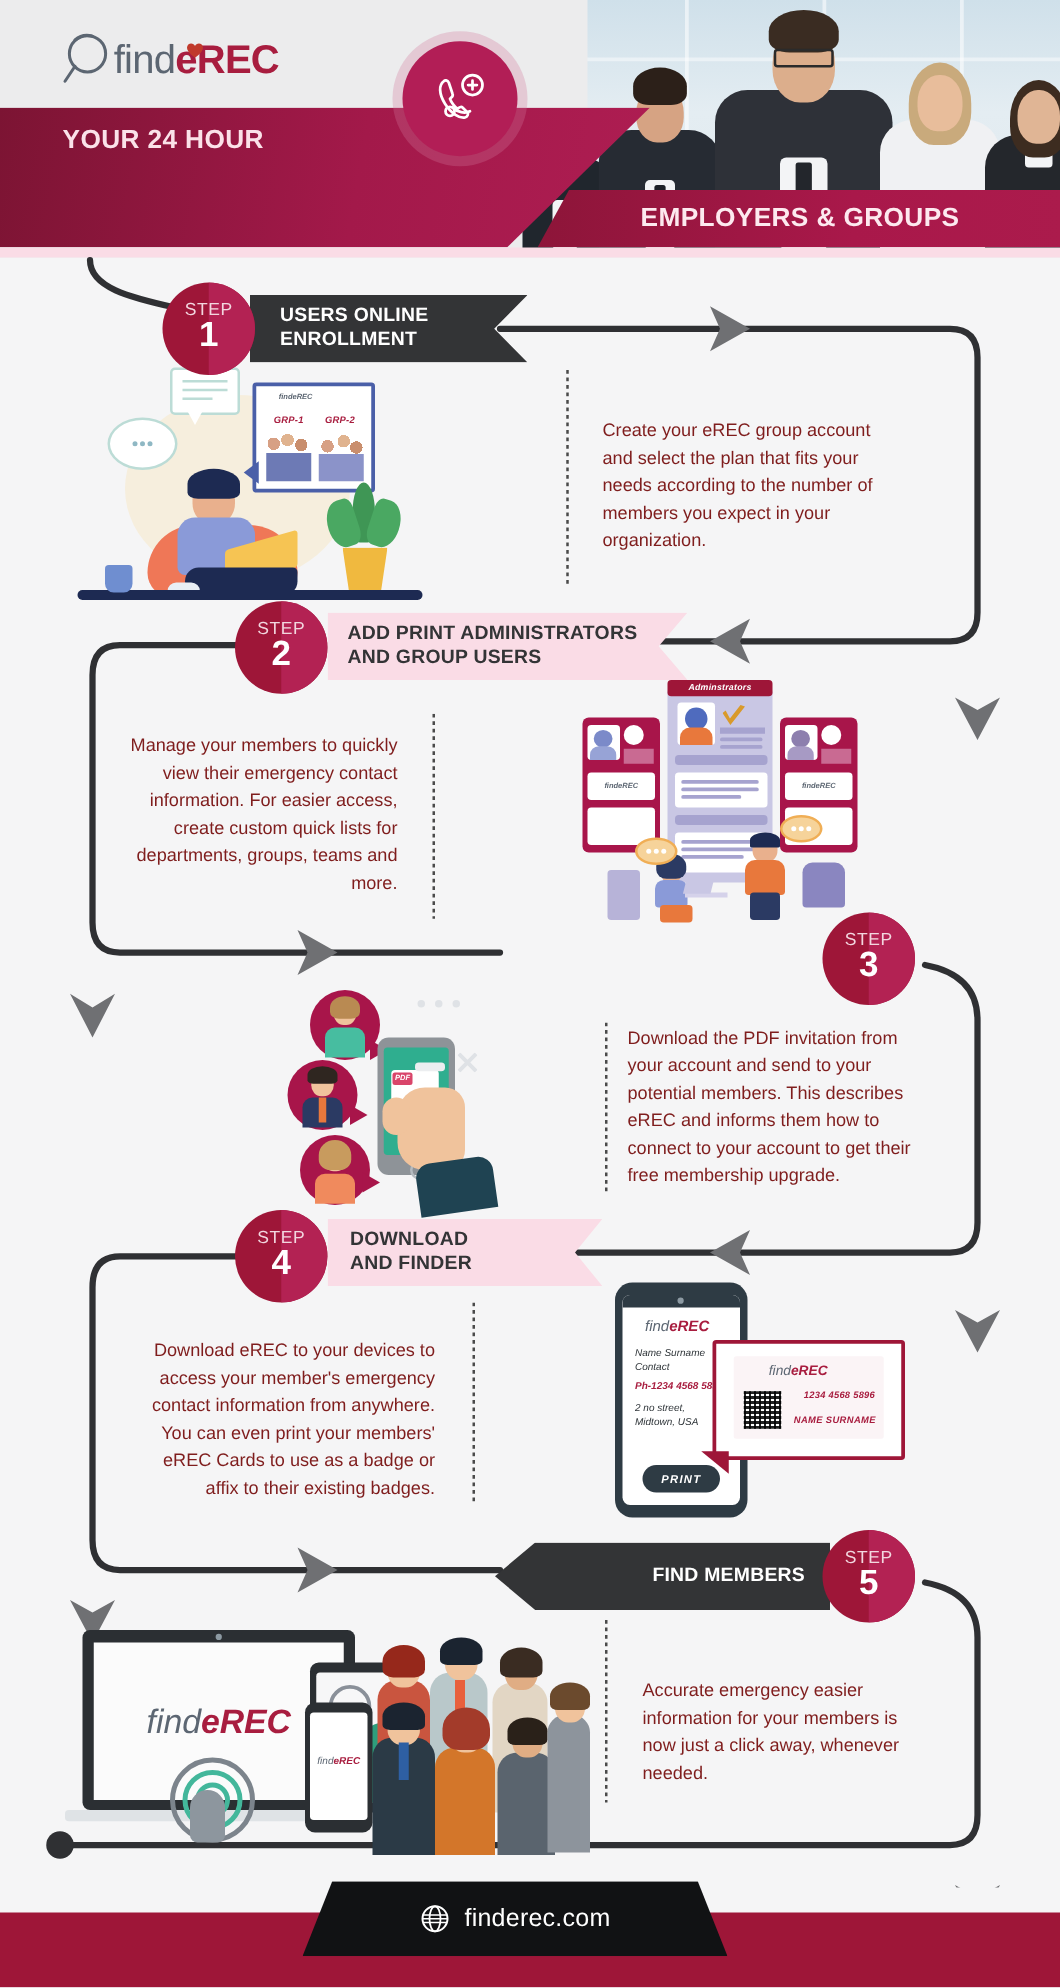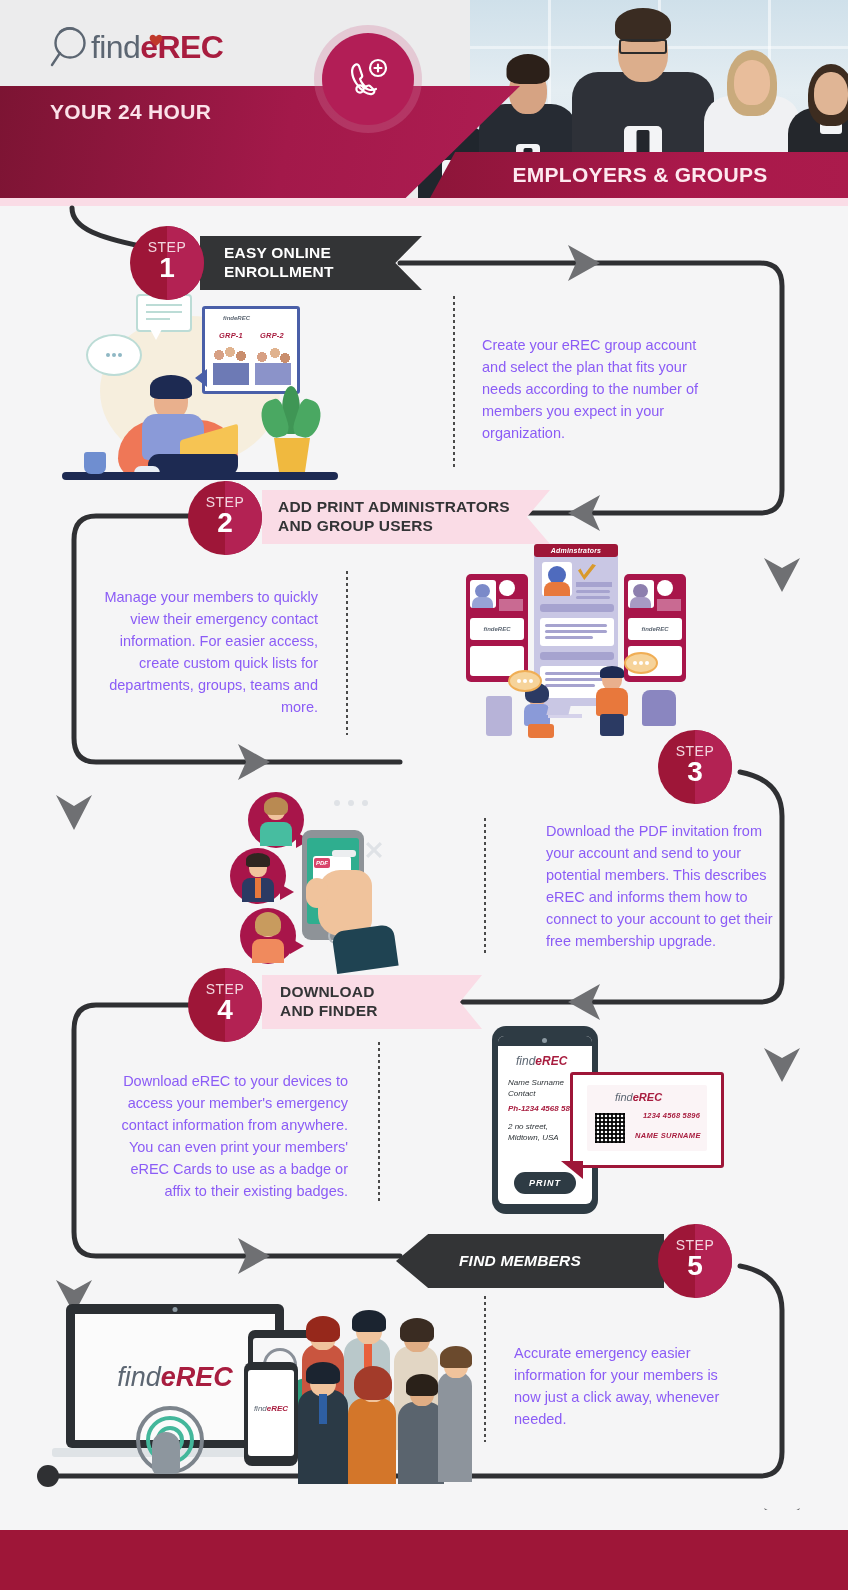--- a/index.html
+++ b/index.html
@@ -74,21 +74,21 @@
   .badge .bn{position:relative;z-index:2;display:block;font-size:28px;font-weight:700;line-height:.95;}
 
   .ribbon{position:absolute;height:54px;display:flex;align-items:center;z-index:4;}
   .ribbon .txt{line-height:1.2;font-weight:700;letter-spacing:.2px;font-size:15.5px;}
   .rb-dark{background:#333436;}
   .rb-dark .txt{color:#fff;}
   .rb-pink{background:#fadce6;}
   .rb-pink .txt{color:#333436;}
 
   
-  .para{position:absolute;font-size:14.5px;line-height:1.52;color:#8b5cf6;z-index:3;}
+  .para{position:absolute;font-size:14.5px;line-height:1.52;color:#7f1d1d;z-index:3;}
   .dotline{position:absolute;width:2px;z-index:3;
     background-image:linear-gradient(#4a4a4a 50%,transparent 50%);
     background-size:2px 6px;}
 
   
   .ill{position:absolute;z-index:2;font-style:italic;}
   .blob{position:absolute;border-radius:50%;}
 
   
   .s1-poster{position:absolute;background:#fff;border:3px solid #4a5fa8;border-radius:3px;}
@@ -263,21 +263,21 @@
       <polygon points="600,784 568,802 600,820 592,802"></polygon>
       <polygon points="56,1080 74,1114 92,1080 74,1090"></polygon>
       <polygon points="238,1038 270,1056 238,1074 246,1056"></polygon>
       <polygon points="764,1308 782,1342 800,1308 782,1318"></polygon>
     </g>
     <circle cx="48" cy="1276" r="11" fill="#2f3033"></circle>
   </svg>
 
   <div class="ribbon rb-dark" style="left:200px;top:236px;width:222px;clip-path:polygon(0 0,100% 0,88% 50%,100% 100%,0 100%);padding-left:24px;box-sizing:border-box;">
     <div class="txt">
-      <div>EASY ONLINE</div>
+      <div>USERS ONLINE</div>
       <div>ENROLLMENT</div>
     </div>
   </div>
   <div class="badge" style="left:130px;top:226px;">
     <span class="bt">STEP</span>
     <span class="bn">1</span>
   </div>
   <div class="dotline" style="left:453px;top:296px;height:172px;"></div>
   <div class="para" style="left:482px;top:334px;width:242px;">Create your eREC group account and select the plan that fits your needs according to the number of members you expect in your organization.</div>
 
@@ -420,21 +420,21 @@
         <i style="background:#fff"></i>
         <i style="background:#fff"></i>
       </div>
   </div>
 
   <div class="badge" style="left:658px;top:730px;">
     <span class="bt">STEP</span>
     <span class="bn">3</span>
   </div>
   <div class="dotline" style="left:484px;top:818px;height:136px;"></div>
-  <div class="para" style="left:502px;top:820px;width:248px;margin-left:44px;">Download the PDF invitation from your account and send to your potential members.  This describes eREC and informs them how to connect to your account to get their free membership upgrade.</div>
+  <div class="para" style="left:502px;top:820px;width:248px;">Download the PDF invitation from your account and send to your potential members.  This describes eREC and informs them how to connect to your account to get their free membership upgrade.</div>
 
   <div class="ill" style="left:214px;top:790px;width:250px;height:180px;">
     <div class="chatav" style="left:34px;top:2px;width:56px;height:56px;">
       <div style="position:absolute;left:19px;top:8px;width:18px;height:20px;background:#f0c39c;border-radius:44%;"></div>
       <div style="position:absolute;left:16px;top:5px;width:24px;height:18px;background:#b98a52;border-radius:50% 50% 30% 30%;"></div>
       <div style="position:absolute;left:12px;top:30px;width:32px;height:24px;background:#47bda0;border-radius:8px 8px 0 0;"></div>
       <div style="position:absolute;left:48px;top:40px;width:0;height:0;border-top:8px solid transparent;border-bottom:8px solid transparent;border-left:14px solid #a8154a;"></div>
     </div>
     <div class="chatav" style="left:16px;top:58px;width:56px;height:56px;">
       <div style="position:absolute;left:19px;top:9px;width:18px;height:20px;background:#f0c39c;border-radius:44%;"></div>
@@ -512,21 +512,21 @@
           <span style="color:#5c6672;font-weight:400;">find</span><span style="color:#a81d3f;font-weight:700;">eREC</span>
         </div>
         <div style="position:absolute;left:56px;top:26px;font-size:7.5px;font-weight:700;color:#a81d3f;letter-spacing:.2px;">1234 4568 5896</div>
         <div class="qr" style="left:8px;top:28px;width:30px;height:30px;"></div>
         <div style="position:absolute;left:48px;top:46px;font-size:7.5px;font-weight:700;color:#a81d3f;letter-spacing:.3px;">NAME SURNAME</div>
       </div>
       <div style="position:absolute;left:-12px;bottom:-14px;width:0;height:0;border-top:18px solid #9e1638;border-left:22px solid transparent;"></div>
     </div>
   </div>
 
-  <div class="ribbon rb-dark" style="left:396px;top:1234px;width:268px;clip-path:polygon(12% 0,100% 0,100% 100%,12% 100%,0 50%);justify-content:center;padding-right:20px;box-sizing:border-box;text-align:right;font-style:italic;">
+  <div class="ribbon rb-dark" style="left:396px;top:1234px;width:268px;clip-path:polygon(12% 0,100% 0,100% 100%,12% 100%,0 50%);justify-content:flex-end;padding-right:20px;box-sizing:border-box;text-align:right;">
     <div class="txt">
       <div>FIND MEMBERS</div>
     </div>
   </div>
   <div class="badge" style="left:658px;top:1224px;">
     <span class="bt">STEP</span>
     <span class="bn">5</span>
   </div>
   <div class="dotline" style="left:484px;top:1296px;height:146px;"></div>
   <div class="para" style="left:514px;top:1342px;width:214px;">Accurate emergency easier information for your members is now just a click away, whenever needed.</div>
@@ -591,14 +591,22 @@
       <div style="position:absolute;left:112px;top:68px;width:24px;height:26px;background:#e0ad84;border-radius:44%;"></div>
       <div style="position:absolute;left:108px;top:62px;width:32px;height:22px;background:#2a2119;border-radius:50% 50% 20% 20%;"></div>
 
       <div style="position:absolute;left:140px;top:60px;width:34px;height:110px;background:#8d949c;border-radius:14px 14px 0 0;"></div>
       <div style="position:absolute;left:146px;top:40px;width:24px;height:26px;background:#f0c39c;border-radius:44%;"></div>
       <div style="position:absolute;left:142px;top:34px;width:32px;height:22px;background:#6b4a2d;border-radius:50% 50% 20% 20%;"></div>
     </div>
   </div>
 
   <div class="footer-band"></div>
+  <div class="footer-plate">
+    <svg class="globe" viewBox="0 0 24 24">
+      <circle cx="12" cy="12" r="10" fill="none" stroke="#fff" stroke-width="1.6"></circle>
+      <ellipse cx="12" cy="12" rx="4.4" ry="10" fill="none" stroke="#fff" stroke-width="1.4"></ellipse>
+      <path d="M2.4 9 h19.2 M2.4 15 h19.2 M2 12 h20" stroke="#fff" stroke-width="1.3" fill="none"></path>
+    </svg>
+    <span class="url">finderec.com</span>
+  </div>
 
 </div>
 
 </body></html>

